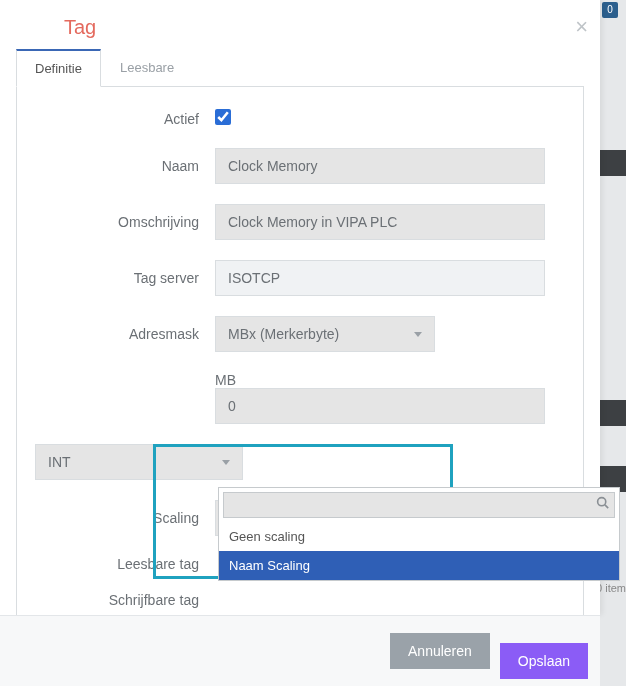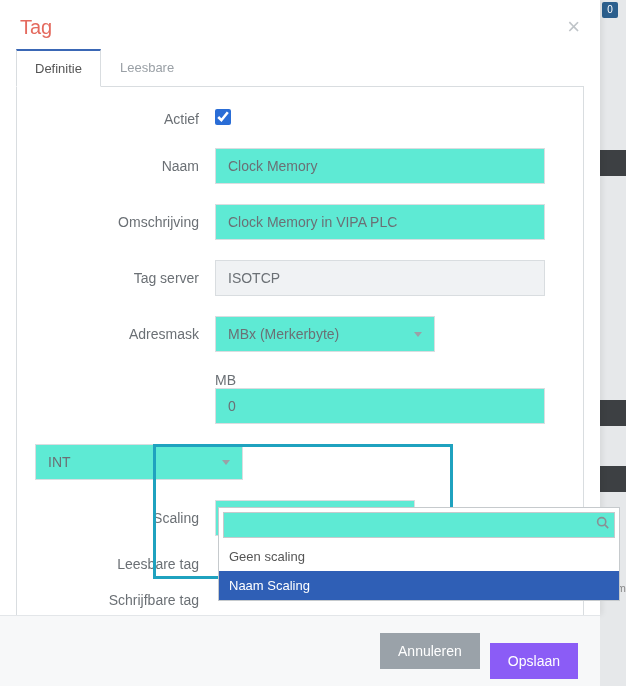--- a/index.html
+++ b/index.html
@@ -51,21 +51,22 @@
     height: 615px;
     background: #fff;
     box-shadow: 2px 0 6px rgba(0,0,0,0.08);
     display: flex;
     flex-direction: column;
   }
   .modal-header {
     display: flex;
     justify-content: space-between;
     align-items: center;
-    padding: 14px 20px 8px 20px;
+    padding: 14px 12px 8px 20px;
+    margin-left: 44px;
   }
   .modal-title {
     color: #e46a5e;
     font-size: 20px;
     font-weight: 400;
   }
   .close-x {
     color: #bfc4c8;
     font-size: 22px;
     font-weight: 300;
@@ -118,21 +119,21 @@
   .form-ctrl {
     flex: 1;
   }
   input[type="text"], .select-box, .readonly-box {
     width: 330px;
     height: 36px;
     border: 1px solid #d9dde0;
     padding: 0 12px;
     font-size: 14px;
     color: #6b7075;
-    background: #5eead4;
+    background: #e5e5e5;
   }
   .readonly-box {
     background: #f0f2f4;
     display: flex;
     align-items: center;
   }
   .select-box {
     width: 220px;
     display: inline-flex;
     align-items: center;
@@ -168,21 +169,21 @@
   }
   .highlight-box {
     position: absolute;
     border: 3px solid #1fa2bf;
     pointer-events: none;
     z-index: 5;
   }
   .dropdown-overlay {
     position: absolute;
     left: 218px;
-    top: 507px;
+    top: 487px;
     width: 402px;
     background: #fff;
     border: 1px solid #c6cacd;
     z-index: 10;
   }
   .dd-search {
     padding: 4px;
     position: relative;
   }
   .dd-search input {
@@ -211,21 +212,21 @@
   .footer-bar {
     position: absolute;
     left: 0; top: 615px;
     width: 600px;
     height: 71px;
     background: #f7f8f9;
     border-top: 1px solid #e3e6e9;
     display: flex;
     align-items: center;
     justify-content: flex-end;
-    padding-right: 22px;
+    padding-right: 12px;
     gap: 10px;
   }
   .btn {
     height: 36px;
     padding: 0 18px;
     border: none;
     color: #fff;
     font-size: 14px;
     cursor: pointer;
   }

